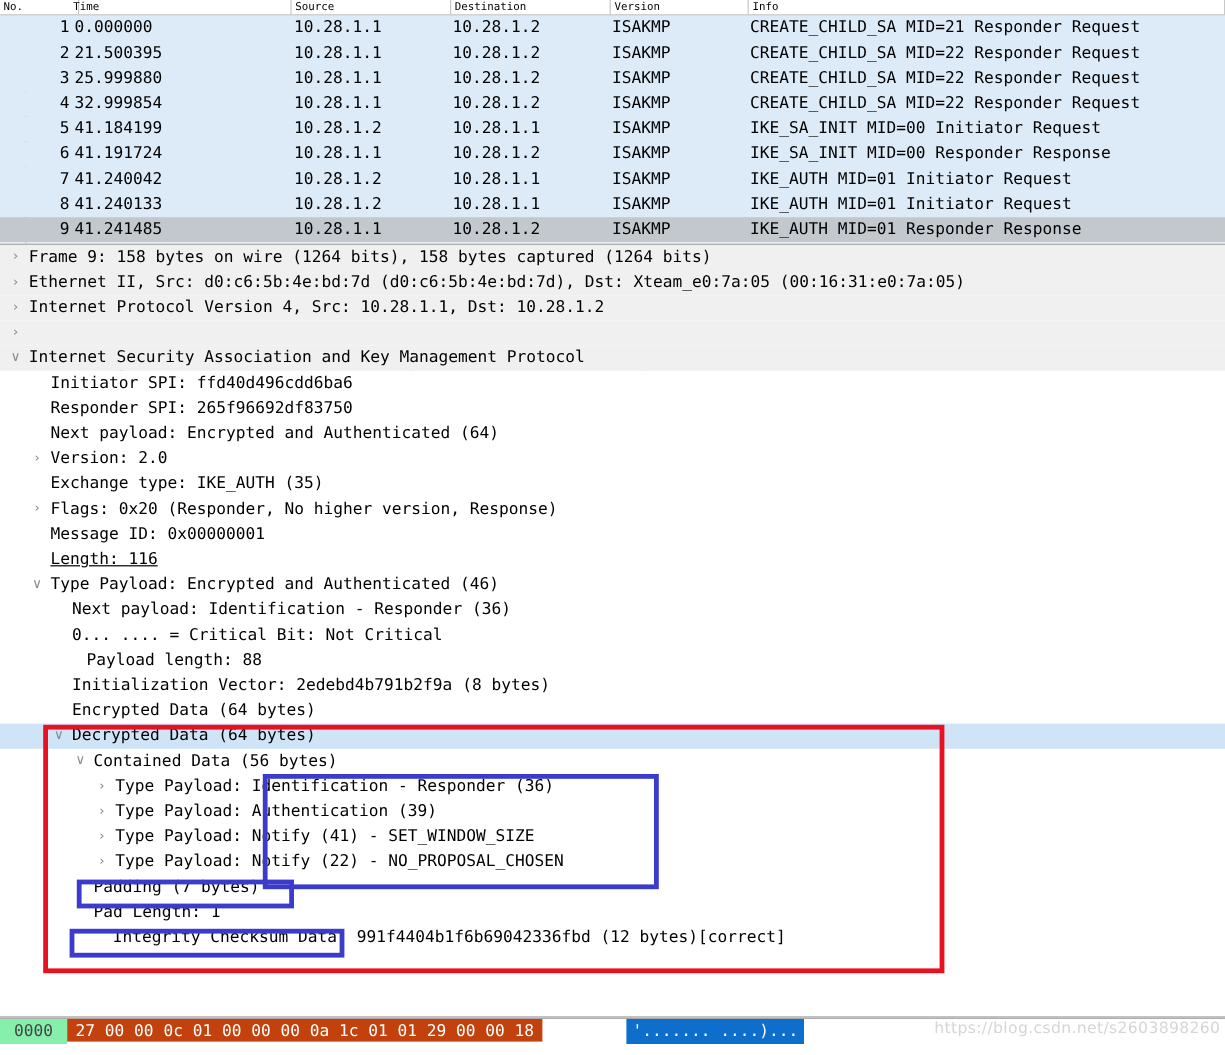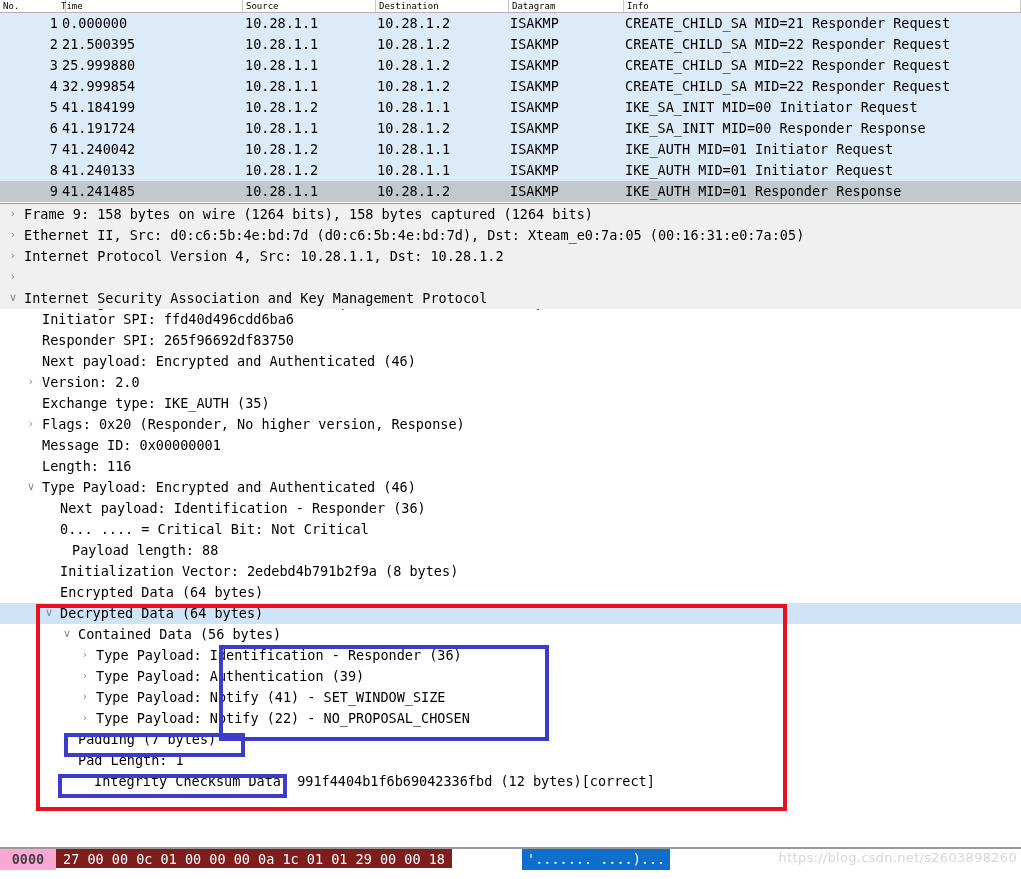--- a/index.html
+++ b/index.html
@@ -167,30 +167,29 @@
     font-family: "DejaVu Sans Mono", "Liberation Mono", monospace;
     font-size: 13.5px;
   }
   .hex-off {
     position: absolute;
     left: 0; top: 0;
     width: 56px;
     height: 21px;
     line-height: 21px;
     text-align: center;
-    background: #f9a8d4;
+    background: #86efac;
     color: #444;
-    font-weight: bold;
   }
   .hex-bytes {
     position: absolute;
     left: 56px; top: 0;
     height: 19px;
     line-height: 21px;
-    background: #7f1d1d;
+    background: #c2410c;
     color: #ffffff;
     padding: 0 7px;
     letter-spacing: 0px;
   }
   .hex-ascii {
     position: absolute;
     left: 522px; top: 0;
     height: 21px;
     line-height: 21px;
     background: #0d6ecb;
@@ -211,21 +210,21 @@
 </style>
 </head>
 <body>
 
 <div id="packet-list-pane">
   <div id="packet-list-header">
       <div class="col-head" style="left: 0px; width: 66px;">No.</div>
       <div class="col-head" style="left: 58px; width: 185px;">Time</div>
       <div class="col-head" style="left: 243px; width: 133px;">Source</div>
       <div class="col-head" style="left: 376px; width: 133px;">Destination</div>
-      <div class="col-head" style="left: 509px; width: 115px;">Datagram</div>
+      <div class="col-head" style="left: 509px; width: 115px;">Version</div>
       <div class="col-head" style="left: 624px; width: 397px;">Info</div>
     </div>
   <div id="packet-rows">
     <div id="conv-bracket"></div>
   <div class="pkt-row">
         <span class="cell no">1</span>
         <span class="cell time">0.000000</span>
         <span class="cell src">10.28.1.1</span>
         <span class="cell dst">10.28.1.2</span>
         <span class="cell proto">ISAKMP</span>
@@ -319,38 +318,38 @@
       <span class="tw" style="left: 6px;">∨</span>
       <span class="tlabel" style="left: 24px;">Internet Security Association and Key Management Protocol</span>
     </div>
     <div class="tree-row">
       <span class="tlabel" style="left: 42px;">Initiator SPI: ffd40d496cdd6ba6</span>
     </div>
     <div class="tree-row">
       <span class="tlabel" style="left: 42px;">Responder SPI: 265f96692df83750</span>
     </div>
     <div class="tree-row">
-      <span class="tlabel" style="left: 42px;">Next payload: Encrypted and Authenticated (46)</span>
+      <span class="tlabel" style="left: 42px;">Next payload: Encrypted and Authenticated (64)</span>
     </div>
     <div class="tree-row">
       <span class="tw" style="left: 24px;">›</span>
       <span class="tlabel" style="left: 42px;">Version: 2.0</span>
     </div>
     <div class="tree-row">
       <span class="tlabel" style="left: 42px;">Exchange type: IKE_AUTH (35)</span>
     </div>
     <div class="tree-row">
       <span class="tw" style="left: 24px;">›</span>
       <span class="tlabel" style="left: 42px;">Flags: 0x20 (Responder, No higher version, Response)</span>
     </div>
     <div class="tree-row">
       <span class="tlabel" style="left: 42px;">Message ID: 0x00000001</span>
     </div>
     <div class="tree-row">
-      <span class="tlabel" style="left: 42px;">Length: 116</span>
+      <span class="tlabel" style="left: 42px; text-decoration: underline;">Length: 116</span>
     </div>
     <div class="tree-row">
       <span class="tw" style="left: 24px;">∨</span>
       <span class="tlabel" style="left: 42px;">Type Payload: Encrypted and Authenticated (46)</span>
     </div>
     <div class="tree-row">
       <span class="tlabel" style="left: 60px;">Next payload: Identification - Responder (36)</span>
     </div>
     <div class="tree-row">
       <span class="tlabel" style="left: 60px;">0... .... = Critical Bit: Not Critical</span>

